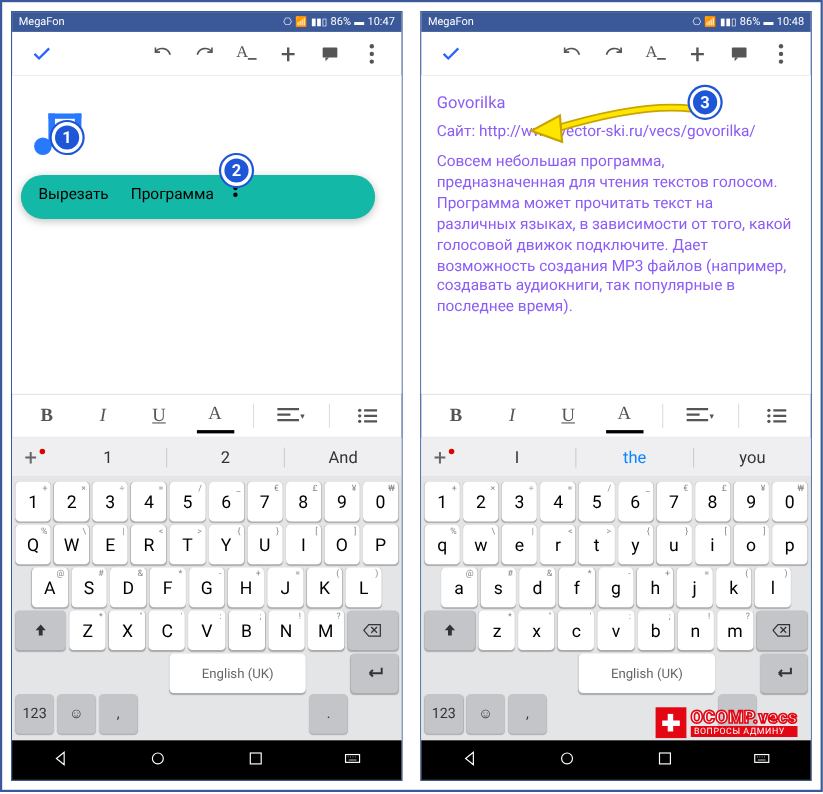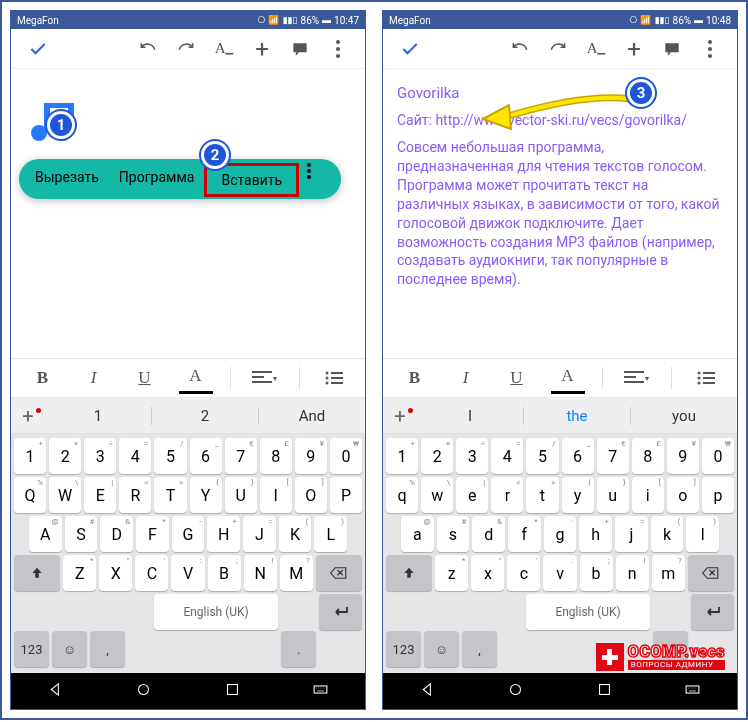--- a/index.html
+++ b/index.html
@@ -145,21 +145,20 @@
             <circle cx="34" cy="30" r="8"></circle>
             <rect x="15" y="0" width="6" height="30"></rect>
             <rect x="39" y="0" width="6" height="30"></rect>
             <rect x="15" y="0" width="30" height="5"></rect>
           </svg>
       </div>
 
       <div class="ctx-menu">
         <div class="ctx-item">Вырезать</div>
         <div class="ctx-item">Программа</div>
-        <div class="ctx-item ctx-paste">Вставить</div>
         <div class="ctx-more">
             <span></span>
             <span></span>
             <span></span>
           </div>
       </div>
     </div>
 
     <div class="badge" style="top:100px;left:36px">1</div>
     <div class="badge" style="top:130px;left:190px">2</div>

